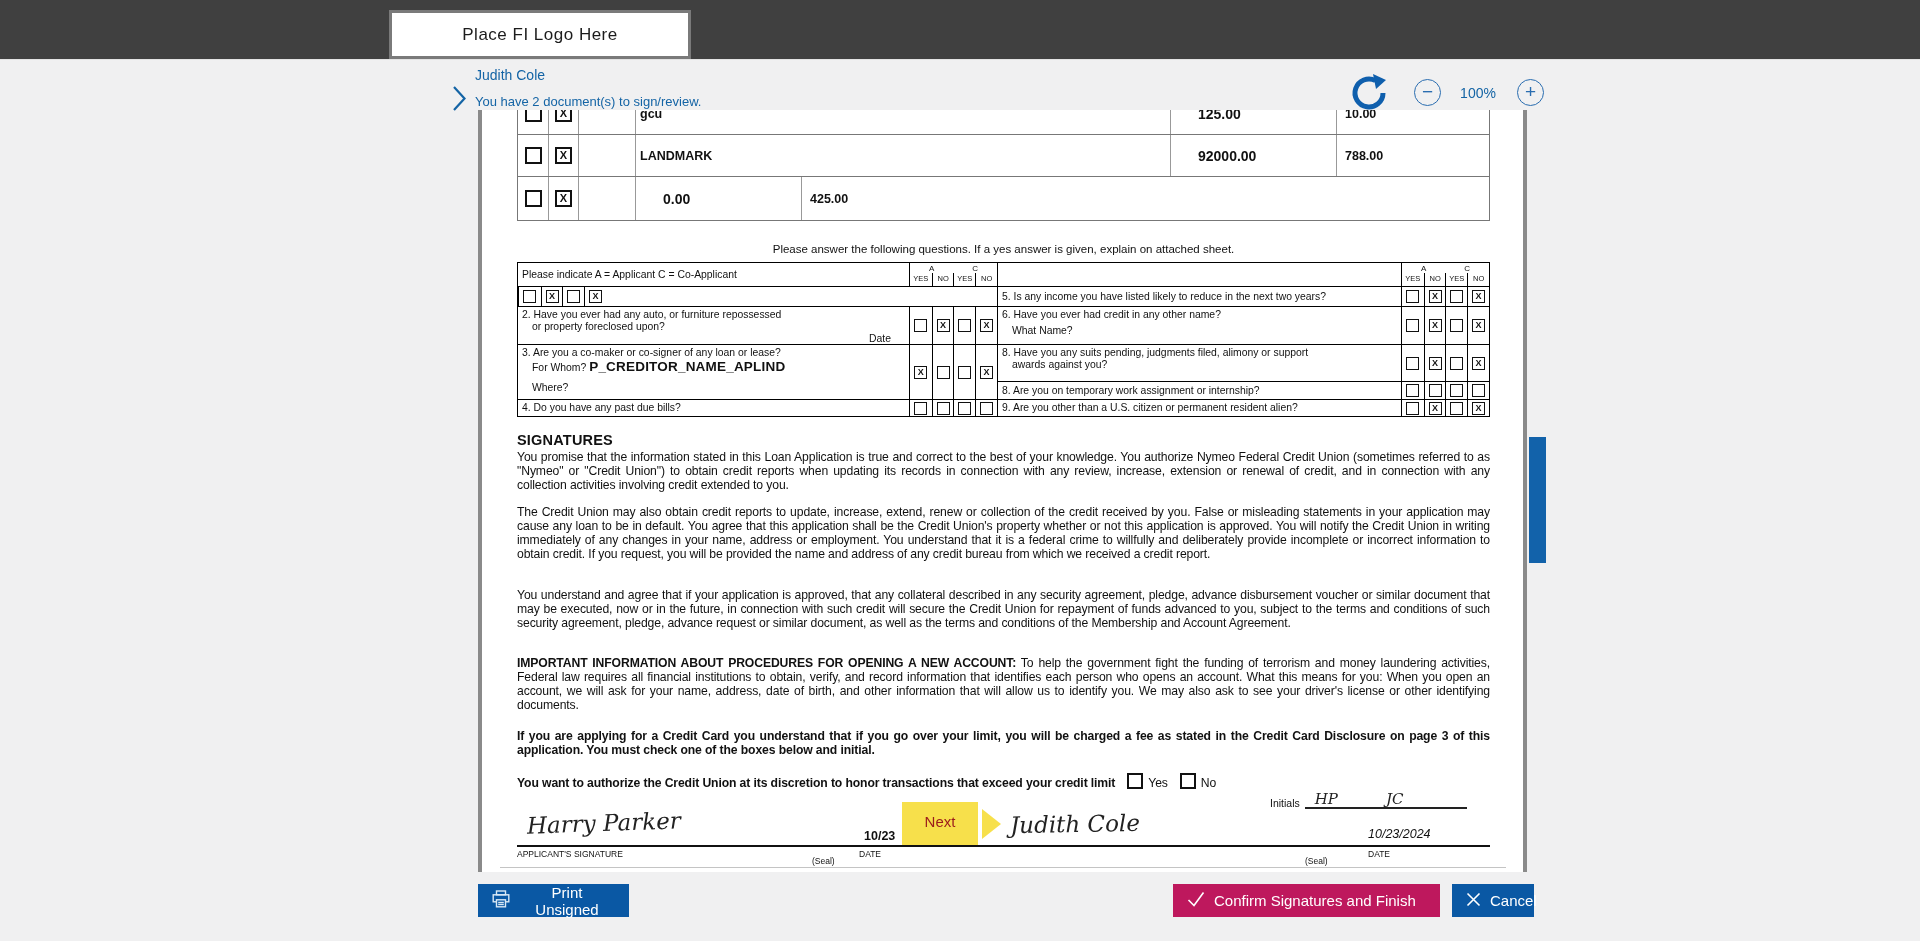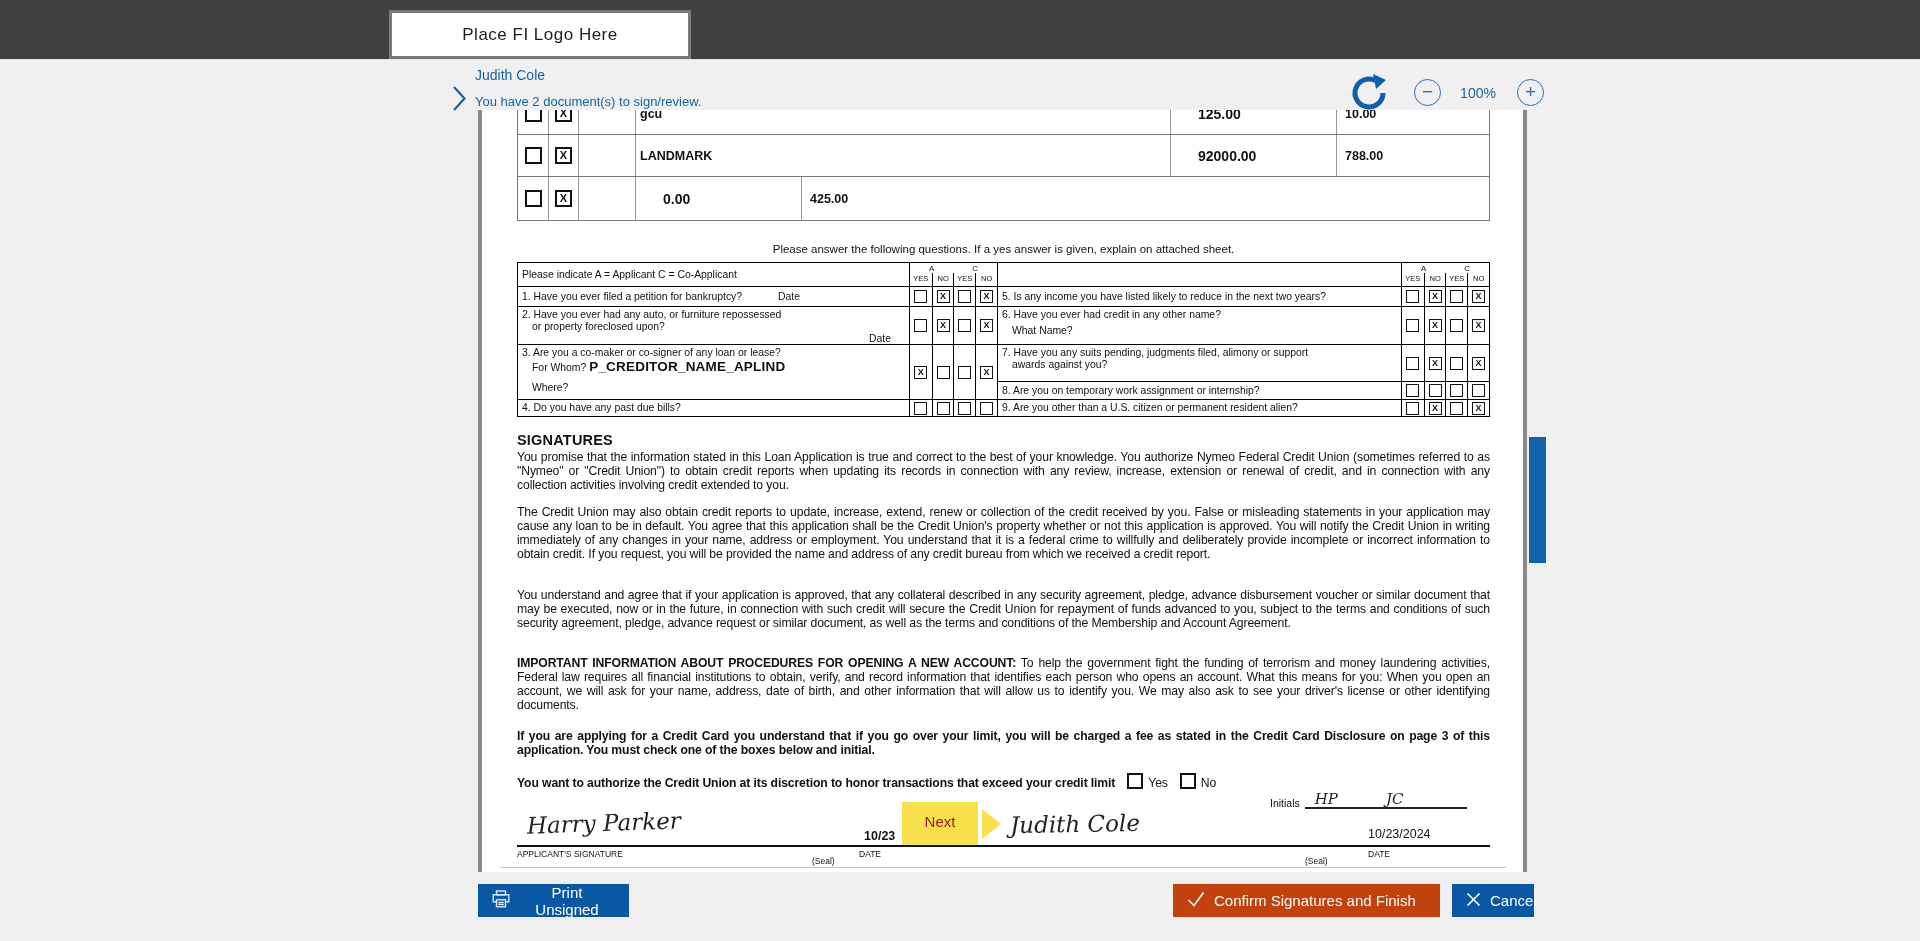--- a/index.html
+++ b/index.html
@@ -73,21 +73,21 @@
   #sig-rule{position:absolute;left:35px;top:735px;width:973px;border-top:2px solid #111;}
   .sig-label{position:absolute;font-size:8.5px;}
   #bottom-faint{position:absolute;left:18px;top:757px;width:1006px;border-top:1px solid #c4c4c4;}
   #next-tag{position:absolute;left:420px;top:692px;width:100px;height:44px;cursor:pointer;}
   .tag-label{position:absolute;top:11px;left:0;width:76px;text-align:center;font-size:15px;color:#9b1b1b;}
 
   
   .btn{position:absolute;top:884px;height:33px;display:flex;align-items:center;gap:9px;padding:0 14px;color:#fff;
     font-size:15px;border:none;cursor:pointer;box-sizing:border-box;}
   #btn-print{left:478px;width:151px;background:#0a58a4;}
-  #btn-confirm{left:1173px;width:267px;background:#c2410c;}
+  #btn-confirm{left:1173px;width:267px;background:#be185d;}
   #btn-cancel{left:1452px;width:82px;background:#0a58a4;}
 </style>
 </head>
 <body>
 
 <div id="root">
 
   <div id="topbar">
     <div id="logo-box">
       <span>Place FI Logo Here</span>
@@ -170,21 +170,20 @@
               </div>
             <div class="qhdr-bot">
                 <span class="qh">YES</span>
                 <span class="qh">NO</span>
                 <span class="qh">YES</span>
                 <span class="qh">NO</span>
               </div>
           </div>
         </div>
         <div class="qrow" style="height:20px;">
-          <div class="qtext" style="padding-top:4px;"><span>1. Have you ever filed a petition for bankruptcy?</span><span class="qdate">Date</span></div>
           <div class="qcbs">
             <div class="qcbc">
                 <span class="qcb"></span>
               </div>
             <div class="qcbc">
                 <span class="qcb">X</span>
               </div>
             <div class="qcbc">
                 <span class="qcb"></span>
               </div>
@@ -302,21 +301,21 @@
             <div class="qcbc">
                 <span class="qcb"></span>
               </div>
             <div class="qcbc">
                 <span class="qcb">X</span>
               </div>
           </div>
         </div>
         <div class="qrow" style="height:37px;">
           <div class="qtext">
-            <div>7. Have you any suits pending, judgments filed, alimony or support</div>
+            <div>8. Have you any suits pending, judgments filed, alimony or support</div>
             <div class="qindent">awards against you?</div>
           </div>
           <div class="qcbs">
             <div class="qcbc">
                 <span class="qcb"></span>
               </div>
             <div class="qcbc">
                 <span class="qcb">X</span>
               </div>
             <div class="qcbc">
@@ -383,21 +382,21 @@
 
     <div id="next-tag">
       <svg width="100" height="44">
         <rect x="0" y="0" width="76" height="44" fill="#f7e04b"></rect>
         <polygon points="80,7 99,22 80,37" fill="#f7e04b"></polygon>
       </svg>
       <div class="tag-label">Next</div>
     </div>
 
     <div class="abs hand" style="left:528px;top:701px;transform:rotate(-1deg);">Judith Cole</div>
-    <div class="abs" style="left:886px;top:717px;font-size:12.5px;">10/23/2024</div>
+    <div class="abs" style="left:886px;top:717px;font-size:12.5px;font-style:italic;">10/23/2024</div>
 
     <div id="sig-rule"></div>
     <div class="sig-label" style="left:35px;top:739px;">APPLICANT'S SIGNATURE</div>
     <div class="sig-label" style="left:330px;top:746px;">(Seal)</div>
     <div class="sig-label" style="left:377px;top:739px;">DATE</div>
     <div class="sig-label" style="left:823px;top:746px;">(Seal)</div>
     <div class="sig-label" style="left:886px;top:739px;">DATE</div>
     <div id="bottom-faint"></div>
   </div>
 

